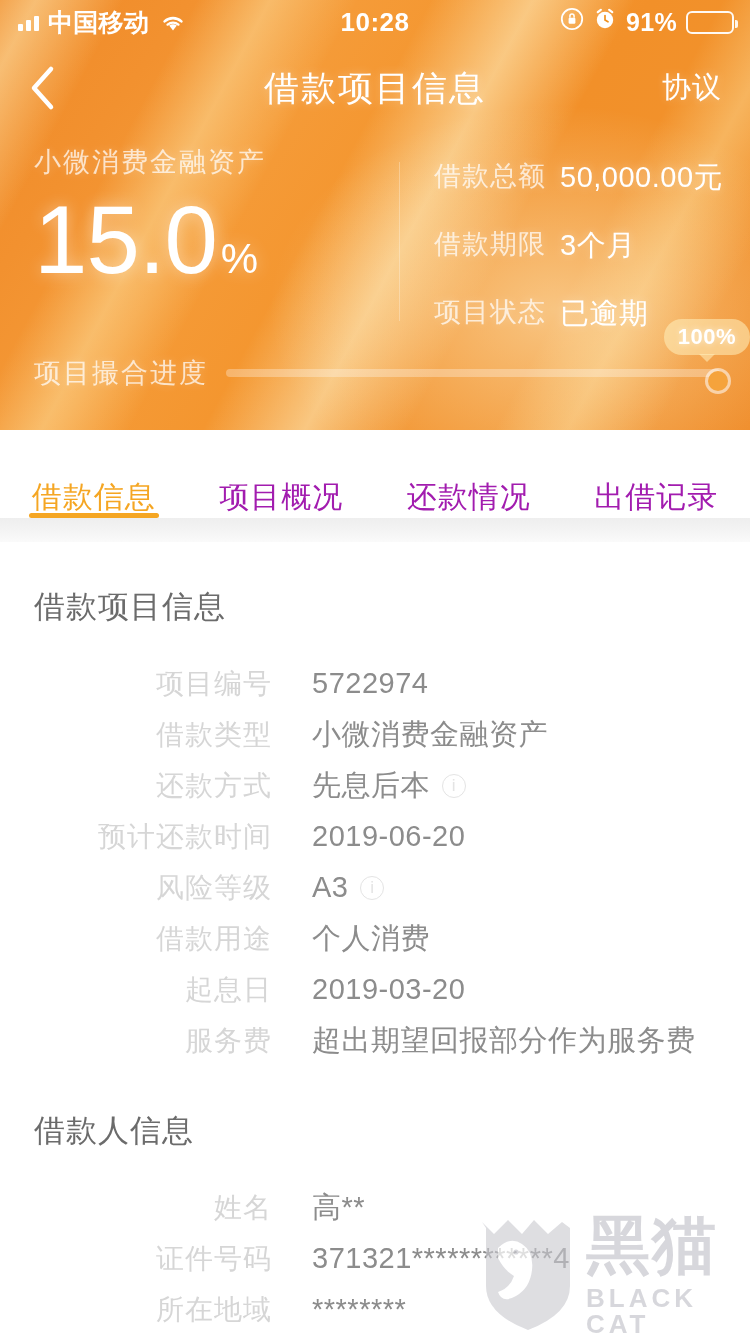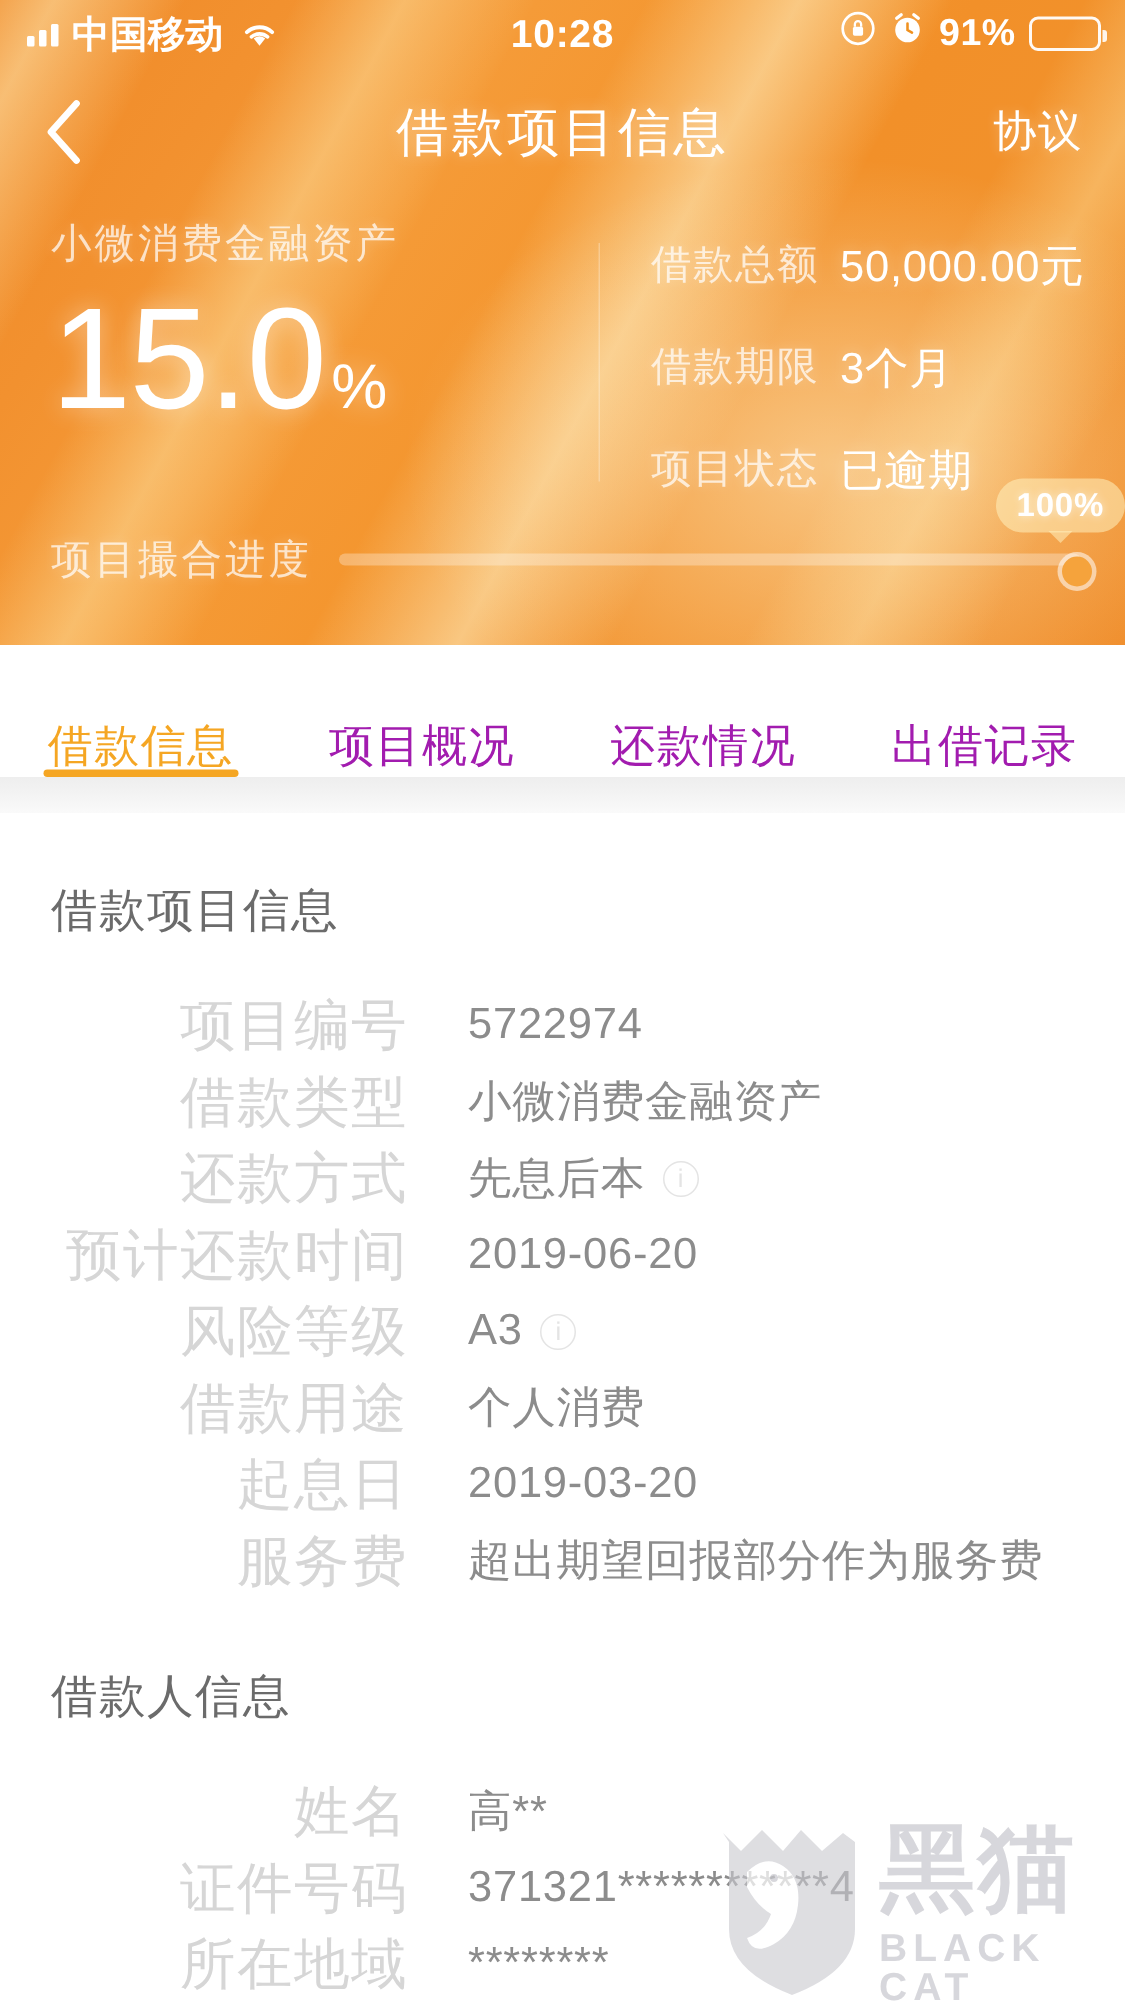--- a/index.html
+++ b/index.html
@@ -288,21 +288,21 @@
   .rows { padding-top: 20px; }
   .row {
     display: flex;
     align-items: center;
     min-height: 51px;
     padding: 0 34px 0 0;
   }
   .row .k {
     width: 272px;
     text-align: right;
-    font-size: 37px;
+    font-size: 28px;
     color: #d6d6d6;
     letter-spacing: 1px;
     white-space: nowrap;
     flex: none;
   }
   .row .v {
     margin-left: 40px;
     font-size: 29px;
     color: #8c8c8c;
     letter-spacing: .5px;

